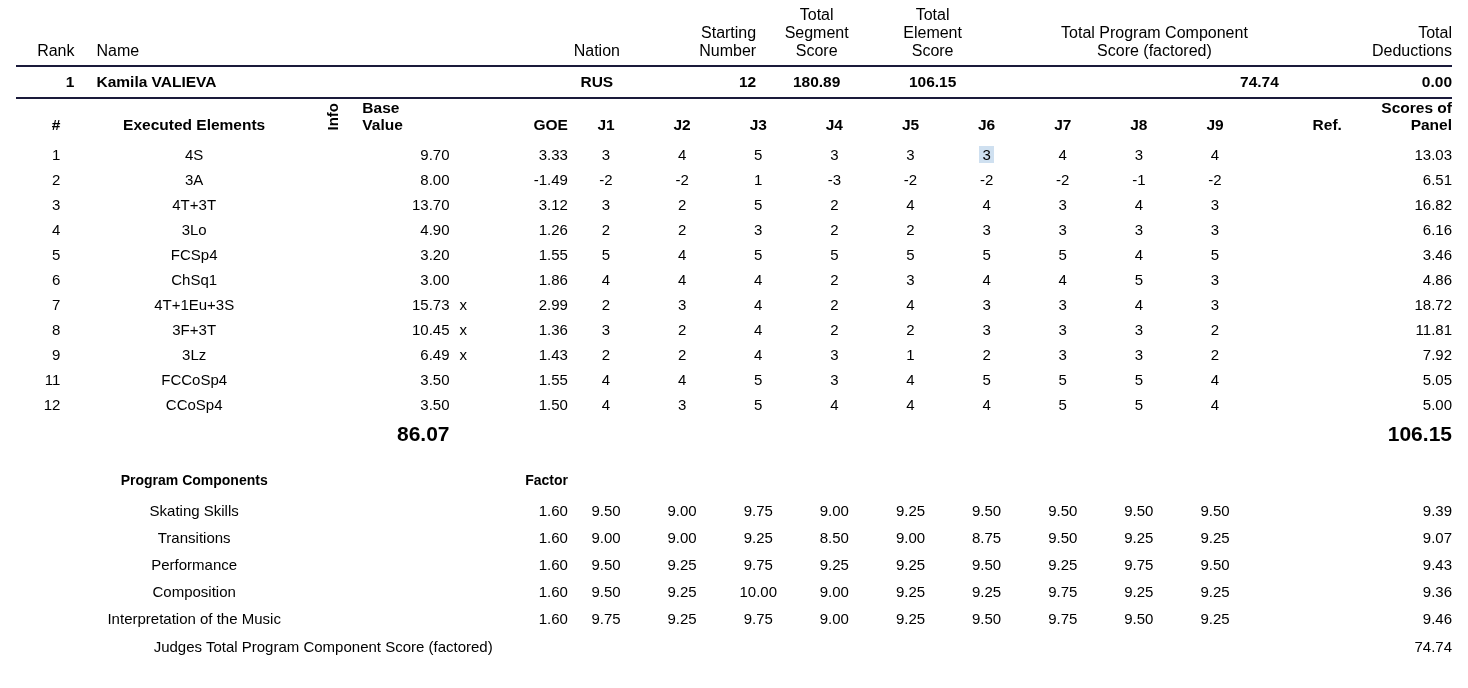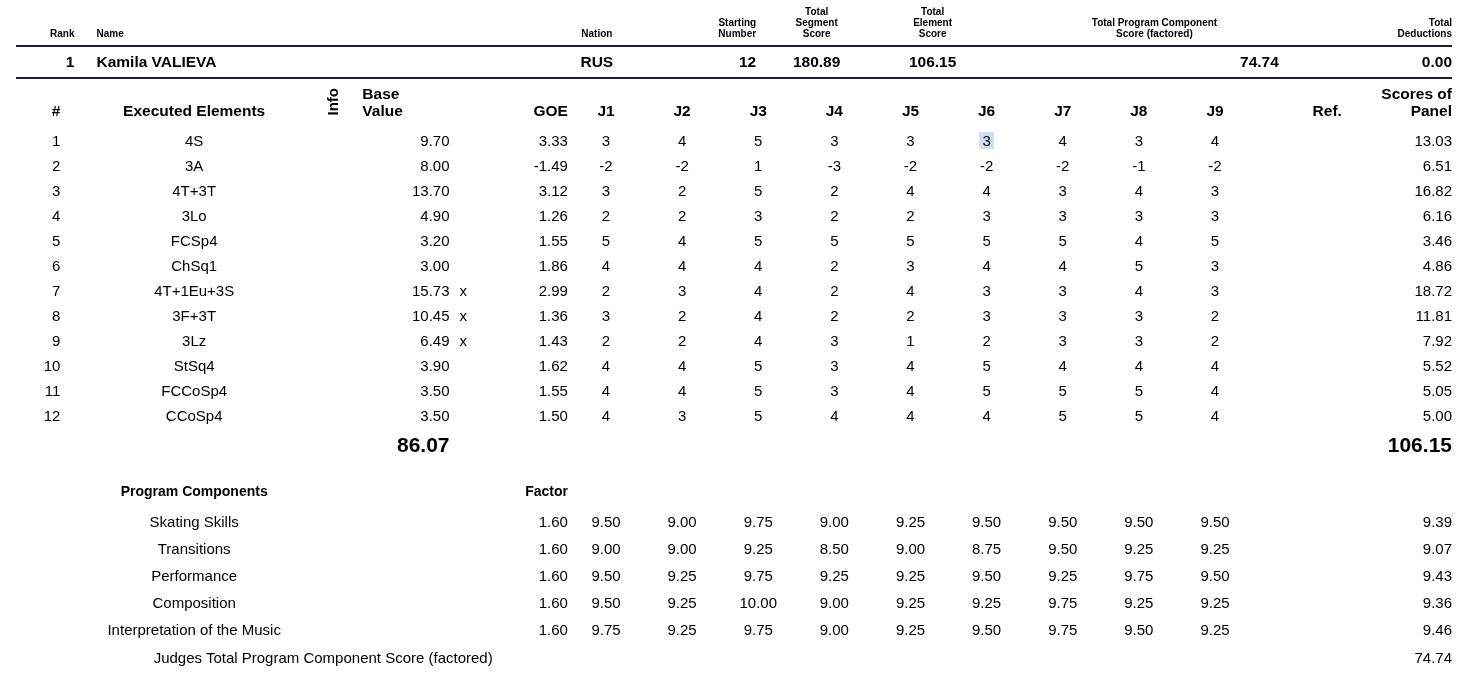--- a/index.html
+++ b/index.html
@@ -26,22 +26,22 @@
     width: 100%;
     table-layout: fixed;
   }
   td, th {
     padding: 0;
     vertical-align: bottom;
     font-size: 15px;
   }
   
   .top-table .hdr td {
-    font-weight: bold;
-    font-size: 10px;
+    font-weight: normal;
+    font-size: 16px;
     line-height: 1.12;
     padding-bottom: 5px;
     vertical-align: bottom;
   }
   .top-table {
     border-bottom: 2px solid #1a1a3a;
   }
   .top-table .skater td {
     font-weight: bold;
     font-size: 15.5px;
@@ -61,21 +61,21 @@
   .top-table .skater .c-pcs { text-align: right; padding-right: 42px; }
 
   
   .el-table {
     margin-top: 0;
   }
   .el-table .ehdr td {
     font-weight: bold;
     font-size: 15.5px;
     line-height: 1.12;
-    padding-top: 6px;
+    padding-top: 0;
     padding-bottom: 9px;
     vertical-align: bottom;
   }
   .e-num { width: 42px; text-align: right; }
   .e-name { width: 236px; text-align: center; padding-left: 18px !important; }
   .e-info { width: 42px; text-align: center; }
   .e-bv { width: 90px; text-align: right; }
   .e-x { width: 26px; text-align: center; }
   .e-goe { width: 86px; text-align: right; }
   .e-j { width: 72px; text-align: center; }
@@ -403,39 +403,20 @@
           <td class="e-j">3</td>
           <td class="e-j">1</td>
           <td class="e-j">2</td>
           <td class="e-j">3</td>
           <td class="e-j">3</td>
           <td class="e-j">2</td>
           <td class="e-ref"></td>
           <td class="e-sop">7.92</td>
         </tr>
         <tr class="erow">
-          <td class="e-num">10</td>
-          <td class="e-name">StSq4</td>
-          <td class="e-info"></td>
-          <td class="e-bv">3.90</td>
-          <td class="e-x"></td>
-          <td class="e-goe">1.62</td>
-          <td class="e-j">4</td>
-          <td class="e-j">4</td>
-          <td class="e-j">5</td>
-          <td class="e-j">3</td>
-          <td class="e-j">4</td>
-          <td class="e-j">5</td>
-          <td class="e-j">4</td>
-          <td class="e-j">4</td>
-          <td class="e-j">4</td>
-          <td class="e-ref"></td>
-          <td class="e-sop">5.52</td>
-        </tr>
-        <tr class="erow">
           <td class="e-num">11</td>
           <td class="e-name">FCCoSp4</td>
           <td class="e-info"></td>
           <td class="e-bv">3.50</td>
           <td class="e-x"></td>
           <td class="e-goe">1.55</td>
           <td class="e-j">4</td>
           <td class="e-j">4</td>
           <td class="e-j">5</td>
           <td class="e-j">3</td>

